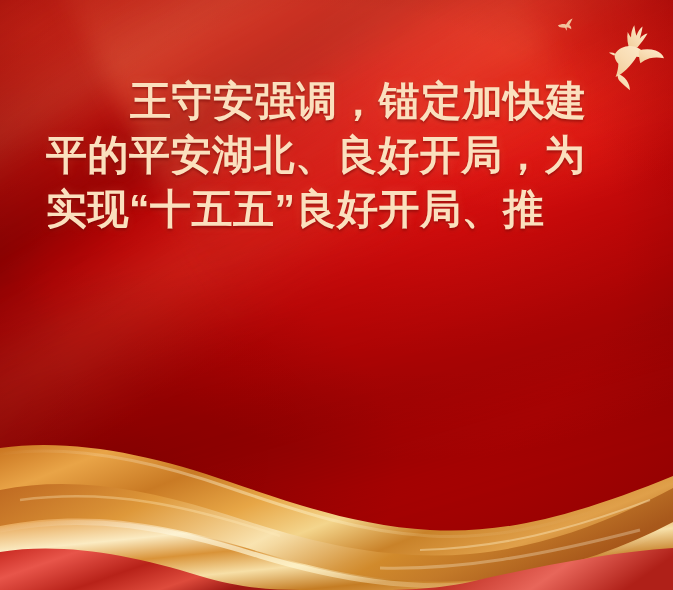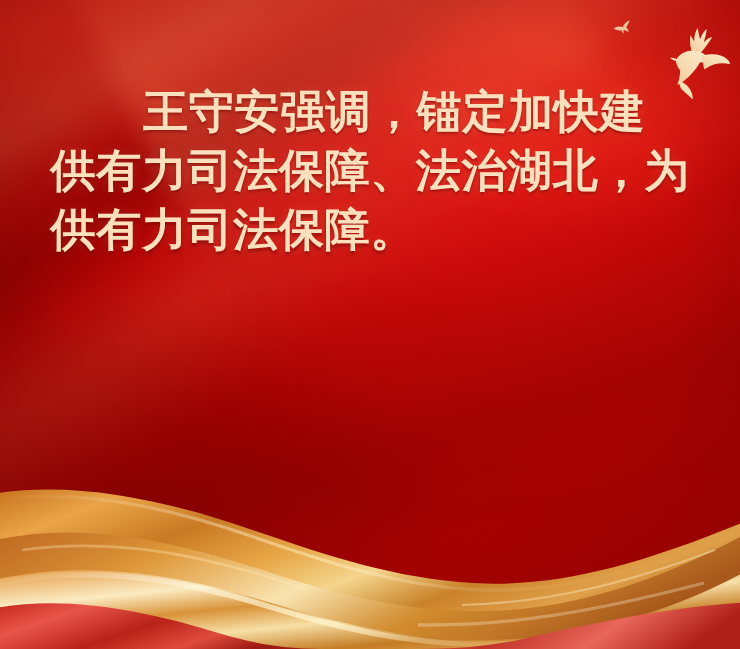--- a/index.html
+++ b/index.html
@@ -202,22 +202,22 @@
 
       <path d="M36 94 C42 96 48 100 52 106 C56 112 58 118 58 124
                C52 119 45 113 39 107 C36 103 35 98 36 94 Z" fill="url(#dg)"></path>
 
       <path d="M32 58 C28 56 24 55 20 56 C23 58 26 60 29 61 Z" fill="url(#dg)"></path>
     </svg>
   </div>
 
   <div class="headline">
     <span class="ln indent">王守安强调，锚定加快建</span>
-    <span class="ln">供有力司法保障、法治湖北，为</span>
-    <span class="ln">供有力司法保障。</span>
+    <span class="ln">平的平安湖北、良好开局，为</span>
+    <span class="ln">实现“十五五”良好开局、推</span>
   </div>
 
   <div class="ribbon">
     <svg viewBox="0 0 673 160" preserveAspectRatio="none" xmlns="http://www.w3.org/2000/svg">
       <defs>
         <linearGradient id="g1" x1="0" y1="0" x2="1" y2="0.55">
           <stop offset="0%" stop-color="#C9741F"></stop>
           <stop offset="14%" stop-color="#E9A447"></stop>
           <stop offset="30%" stop-color="#C97A24"></stop>
           <stop offset="46%" stop-color="#E7A646"></stop>

